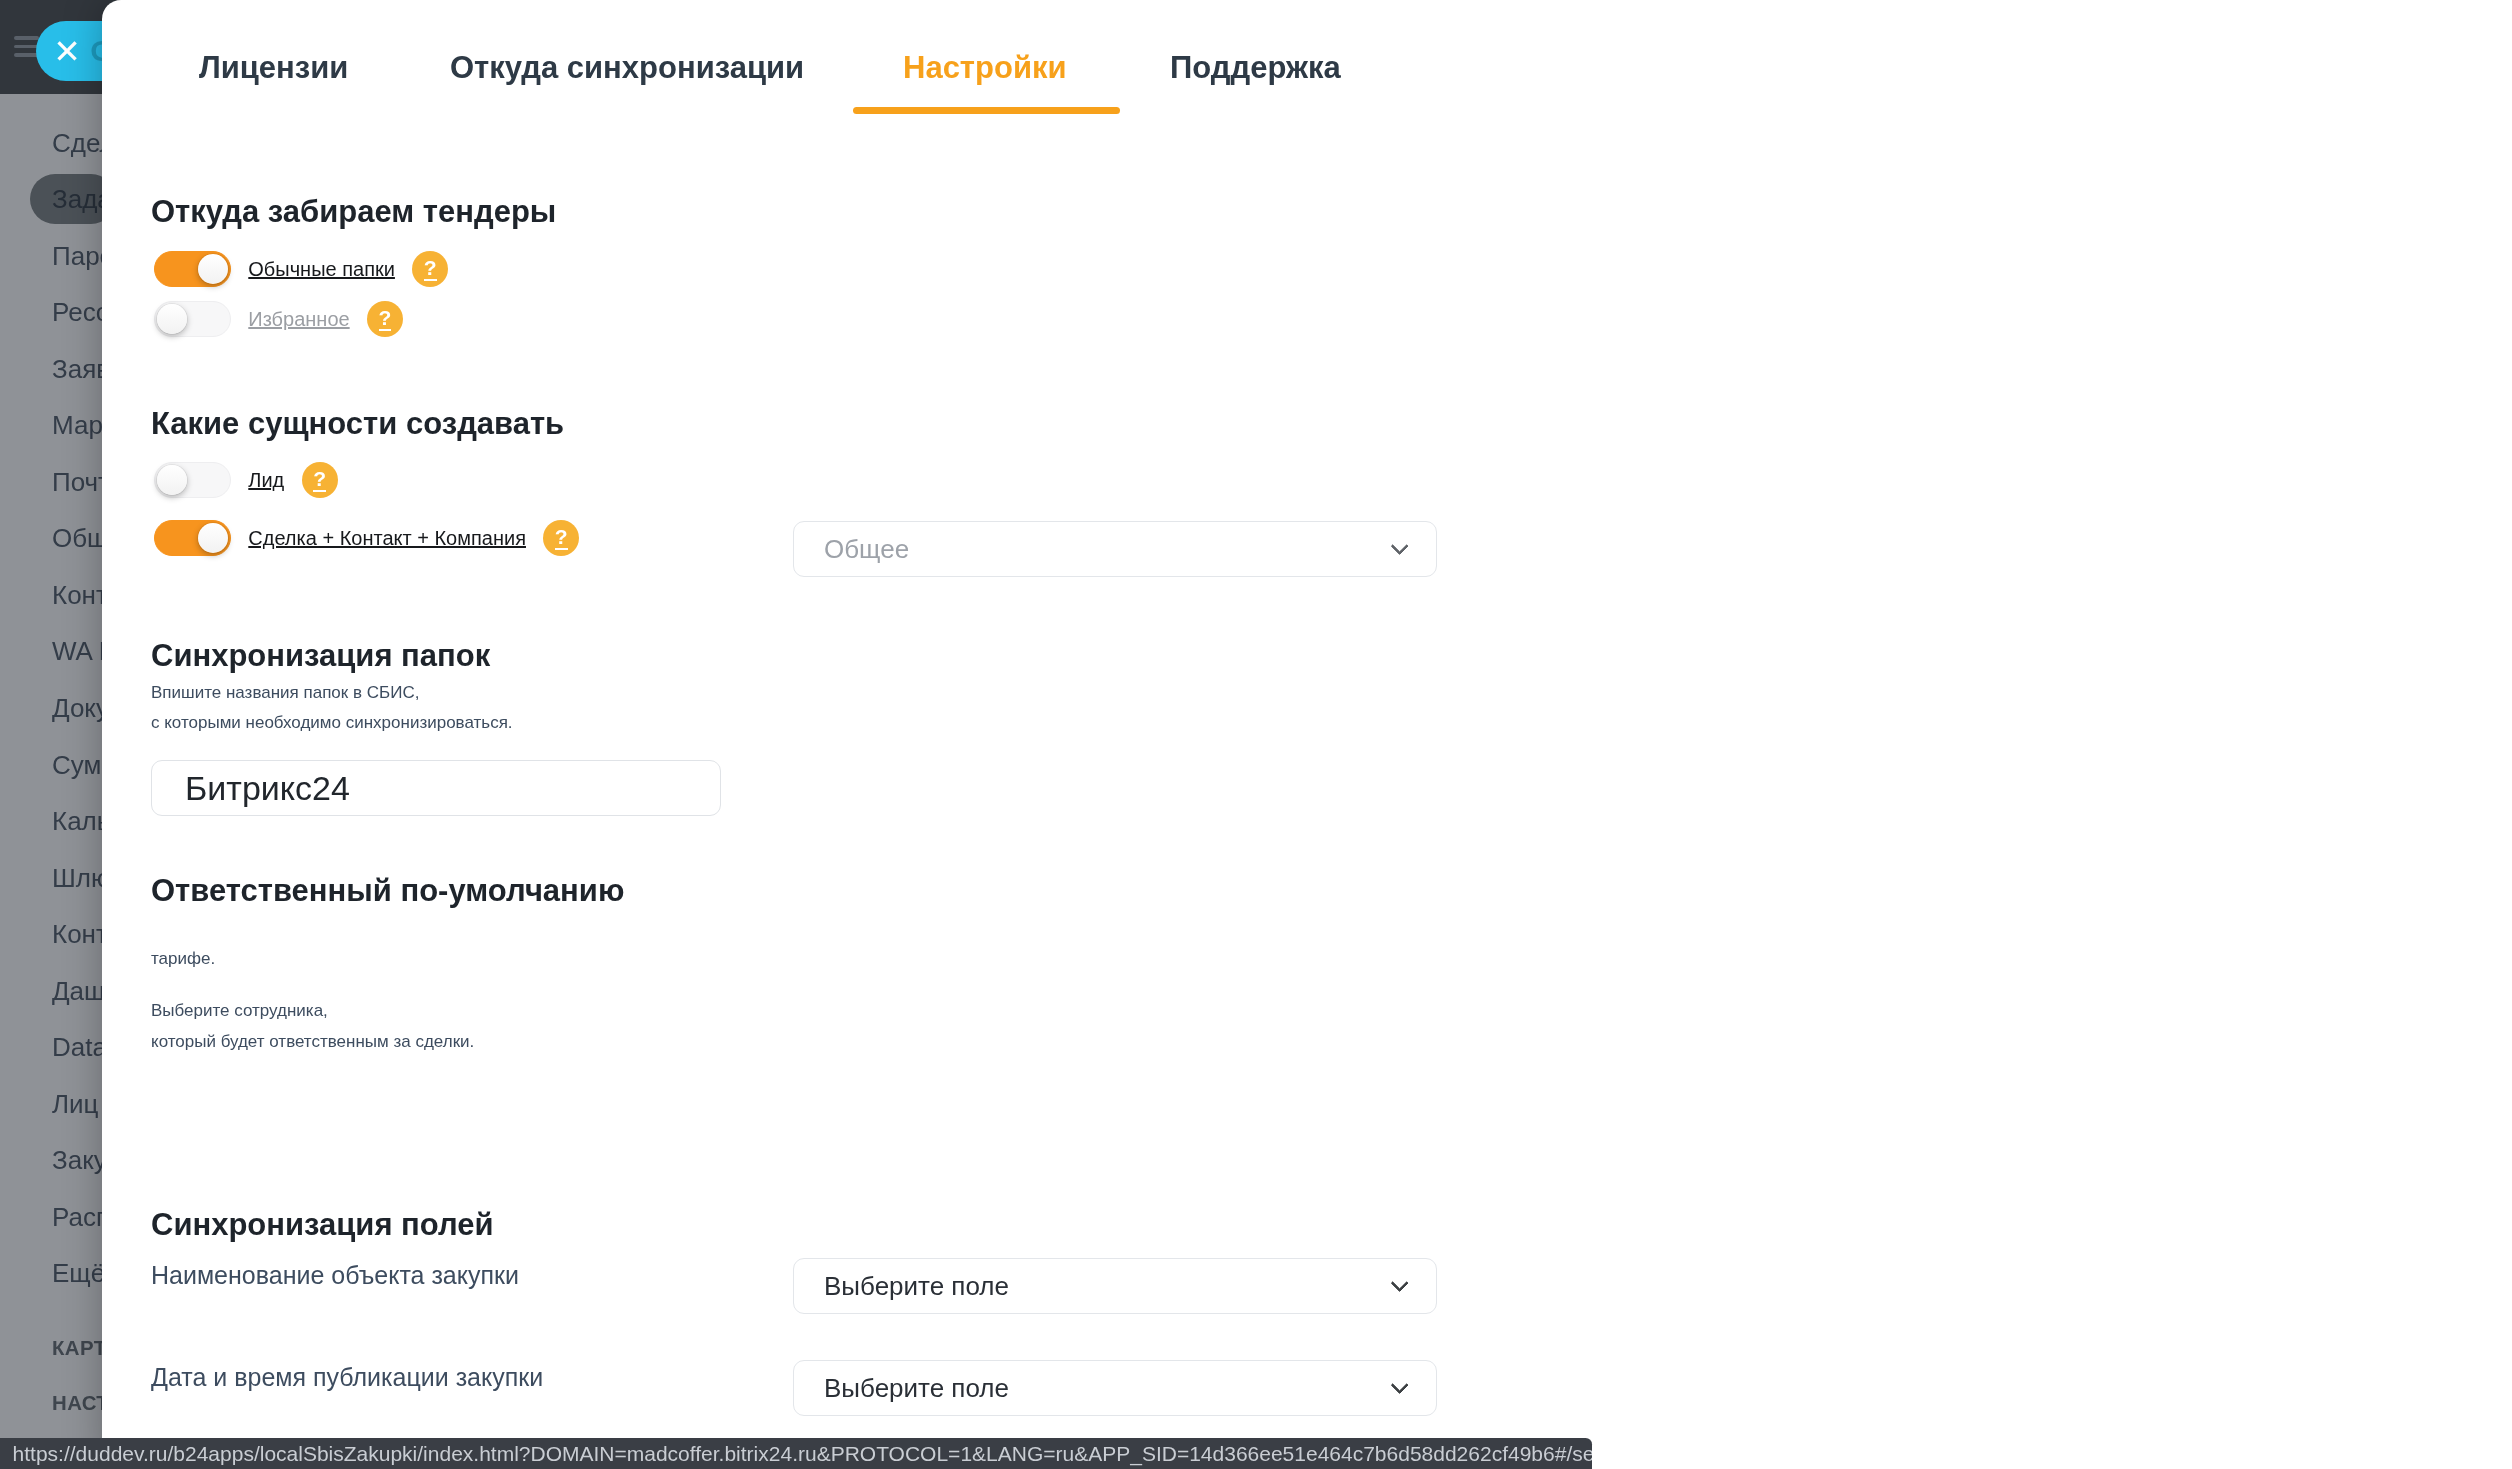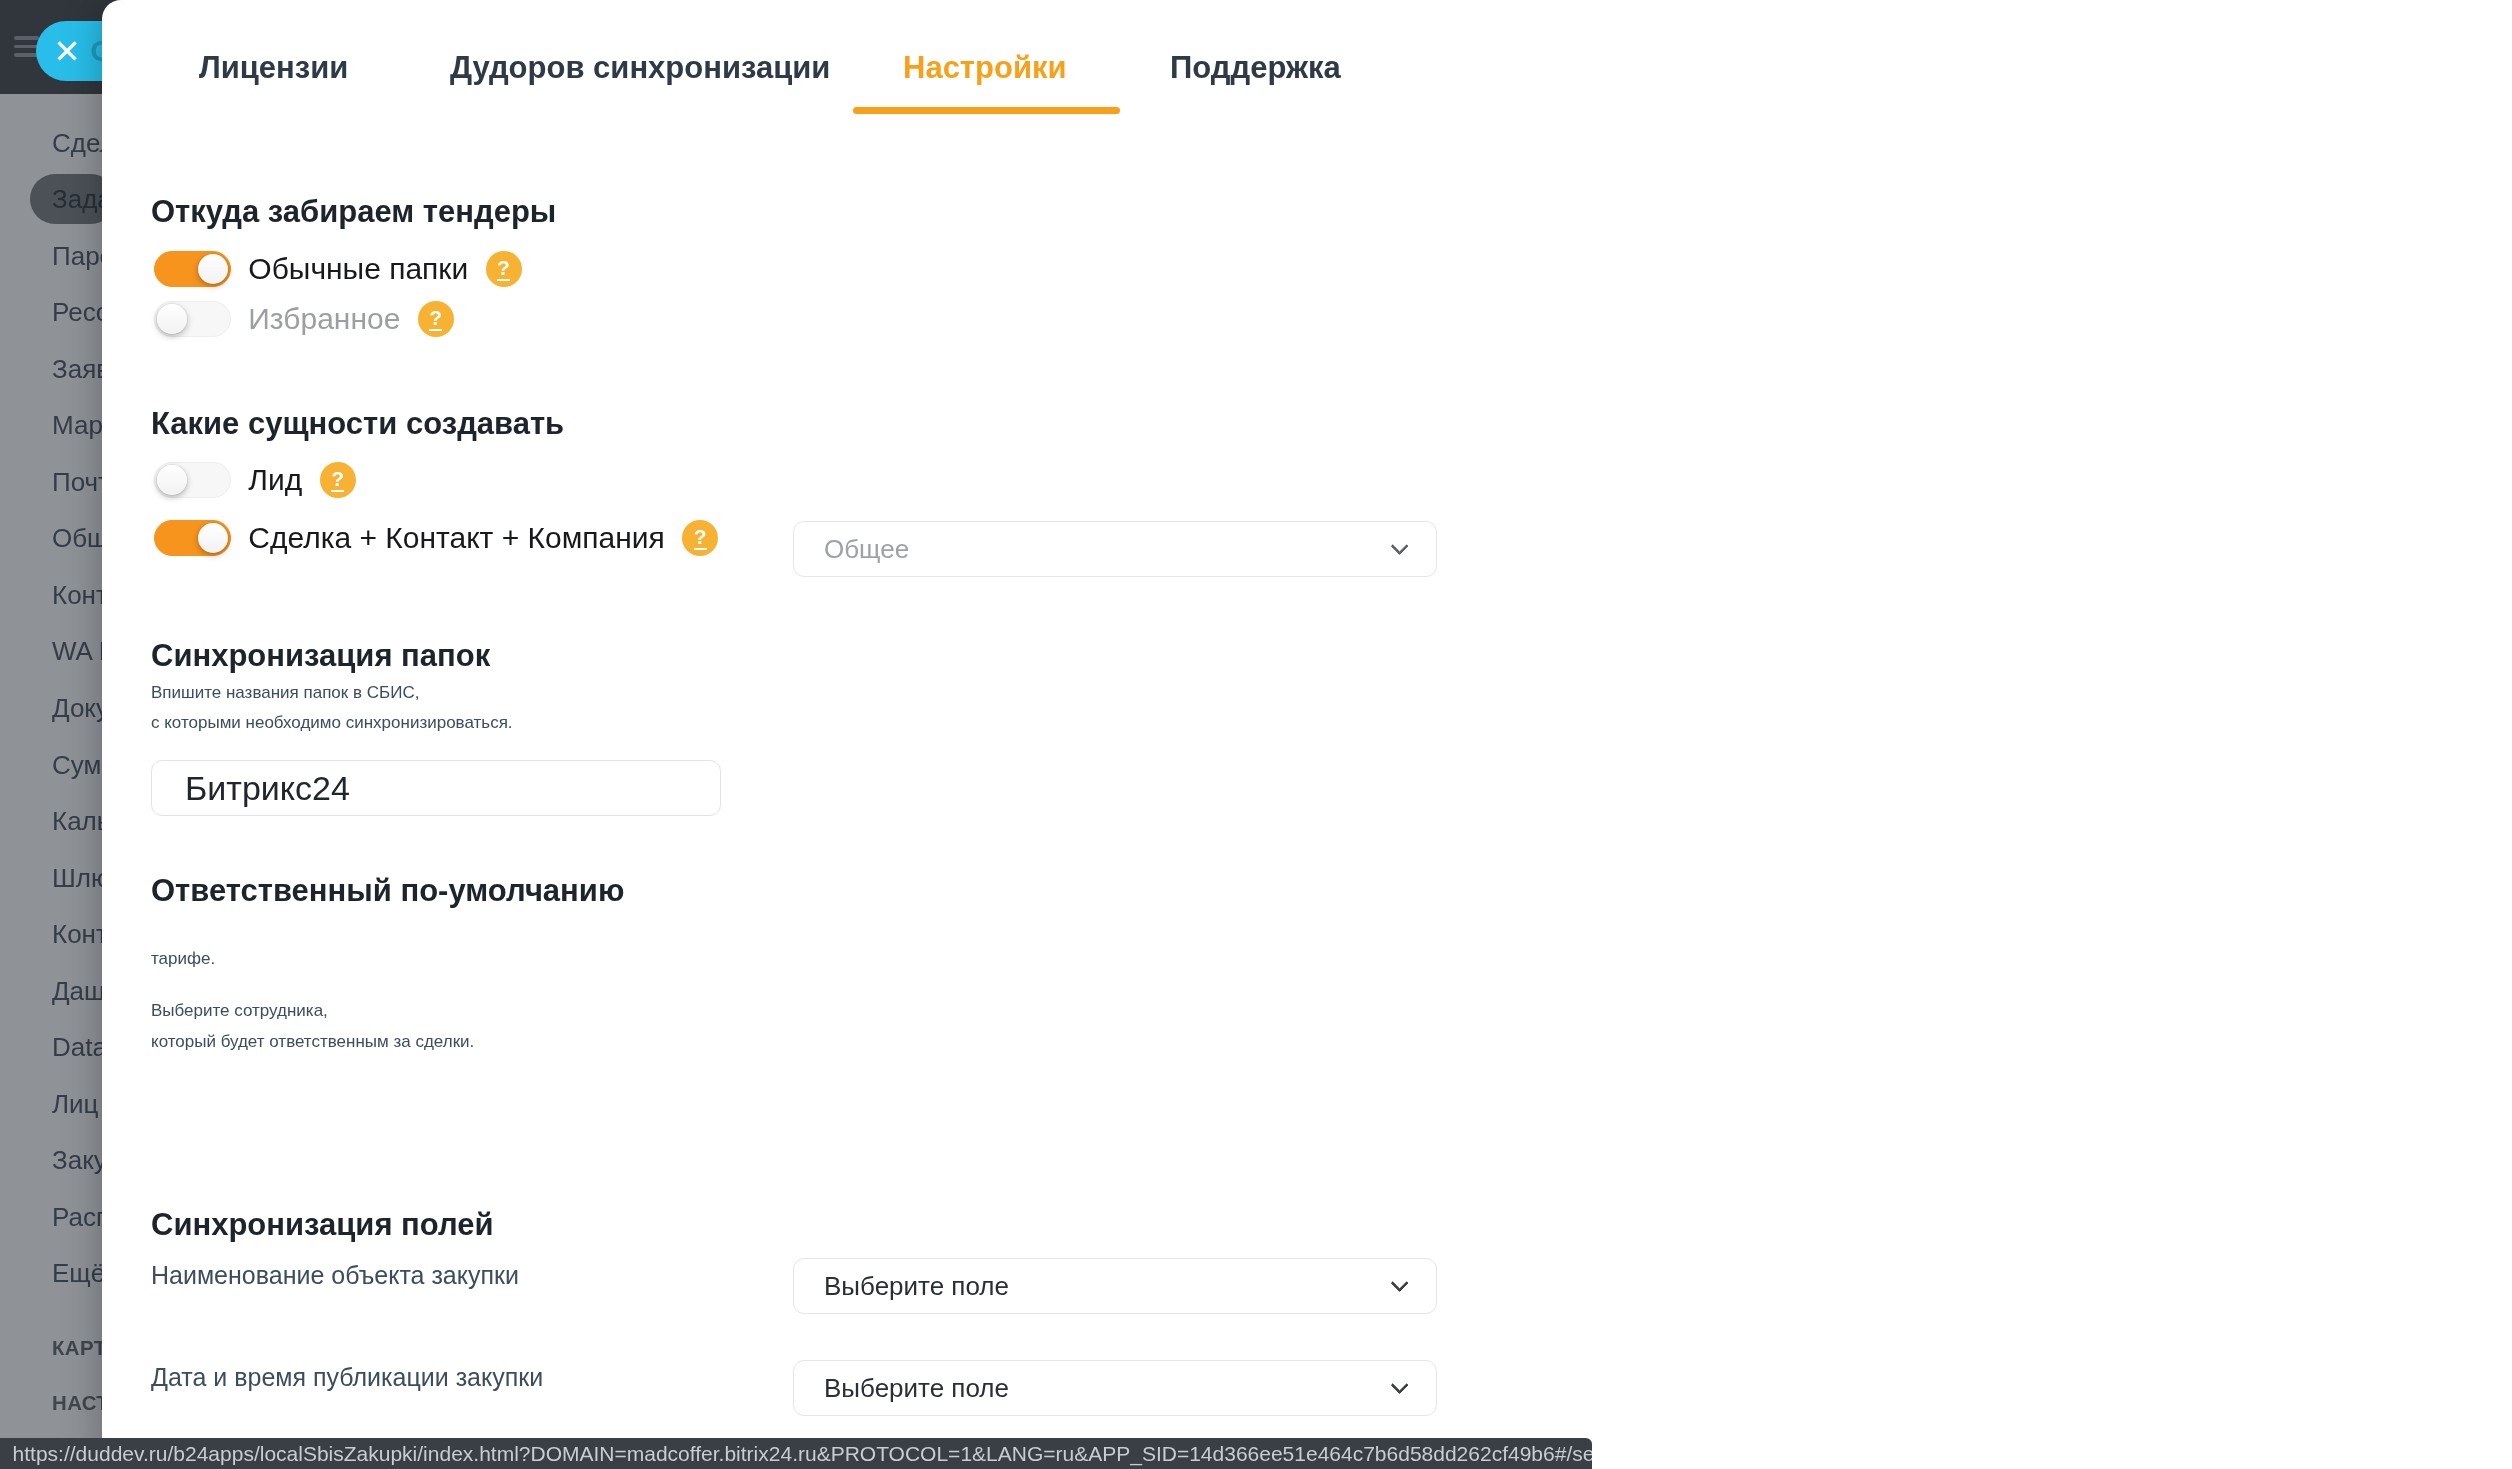--- a/index.html
+++ b/index.html
@@ -70,21 +70,21 @@
     position:relative; width:77px; height:36px; border-radius:18px;
     background:#f7f7f8; border:1.6px solid #eeeef0; cursor:pointer; flex:0 0 auto;
   }
   .toggle .knob {
     position:absolute; top:1.6px; left:2.4px; width:30px; height:30px; border-radius:50%;
     background:linear-gradient(#ffffff,#f2f2f2);
     box-shadow:0 2.4px 6.3px rgba(0,0,0,0.28), 0 0 0 0.8px rgba(0,0,0,0.06);
   }
   .toggle.on { background:#F7941E; border-color:#F7941E; }
   .toggle.on .knob { left:auto; right:2.4px; }
-  .tlabel { font-size:30px; color:#17191c; }
+  .tlabel { font-size:20px; color:#17191c;text-decoration:underline; }
   .tlabel.dim { color:#9b9ea3; }
   .qbadge {
     width:36px; height:36px; border-radius:50%; background:#F7B234;
     display:flex; align-items:center; justify-content:center;
     cursor:pointer; flex:0 0 auto; text-decoration:none;
   }
   .qbadge span {
     color:#ffffff; font-size:21px; font-weight:700; line-height:1;
     border-bottom:2.4px solid #ffffff; padding-bottom:1.6px;
   }
@@ -157,21 +157,21 @@
   <div class="nav-item" style="top:1135px">Заку</div>
   <div class="nav-item" style="top:1192px">Расп</div>
   <div class="nav-item" style="top:1248px">Ещё</div>
   <div class="nav-foot" style="top:1331px">КАРТА</div>
   <div class="nav-foot" style="top:1386px">НАСТР</div>
 </div>
 
 <div class="modal">
 
   <div class="tab" style="left:97px">Лицензии</div>
-  <div class="tab" style="left:348px">Дудоров синхронизации</div>
+  <div class="tab" style="left:348px">Откуда синхронизации</div>
   <div class="tab active" style="left:801px">Настройки</div>
   <div class="tab" style="left:1068px">Поддержка</div>
   <div class="tab-underline"></div>
 
   <div class="h1" style="top:196px">Откуда забираем тендеры</div>
 
   <div class="trow" style="top:251px">
     <div class="toggle on">
         <div class="knob"></div>
       </div>

